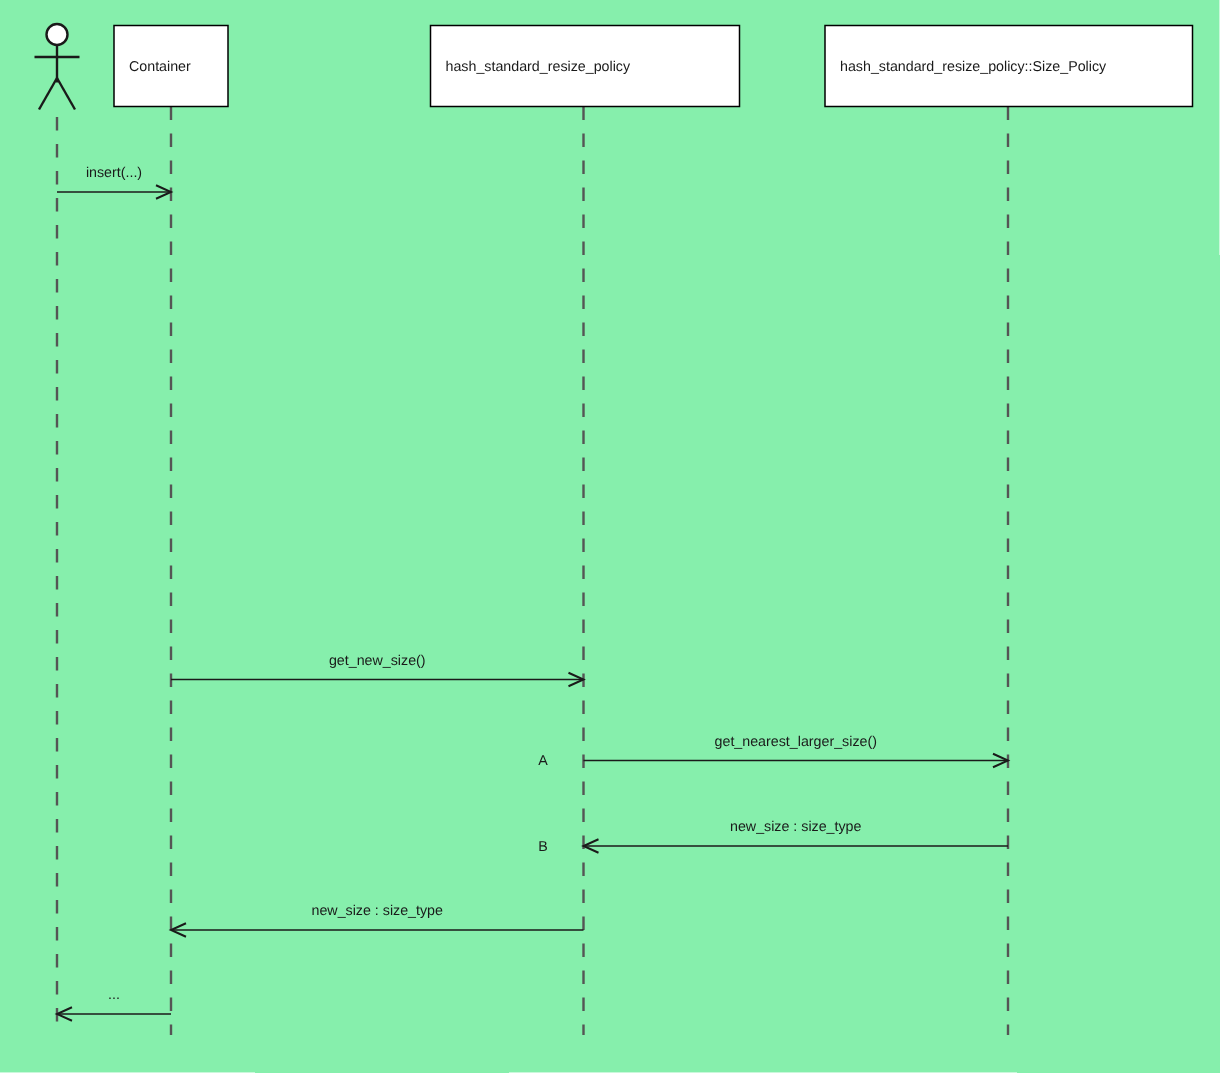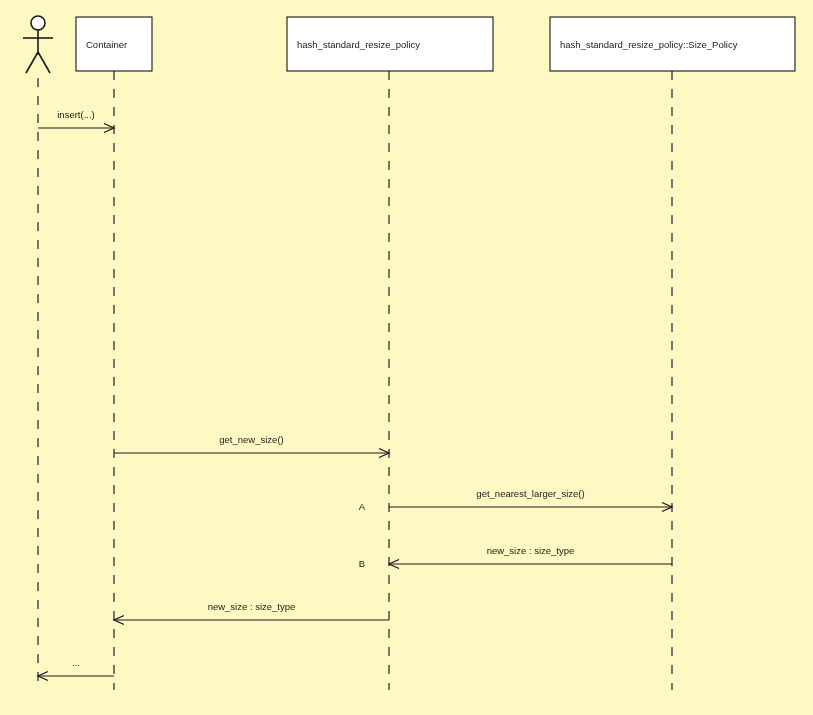--- a/index.html
+++ b/index.html
@@ -8,21 +8,21 @@
     background: #ffffff;
   }
   body {
     font-family: "Liberation Sans", sans-serif;
     color: #000000;
   }
   #diagram-root {
     position: relative;
     width: 813px;
     height: 715px;
-    background: #fef9c3;
+    background: #86efac;
     overflow: hidden;
   }
   #diagram-svg {
     position: absolute;
     top: 0;
     left: 0;
     width: 813px;
     height: 715px;
   }
   .participant-box {

